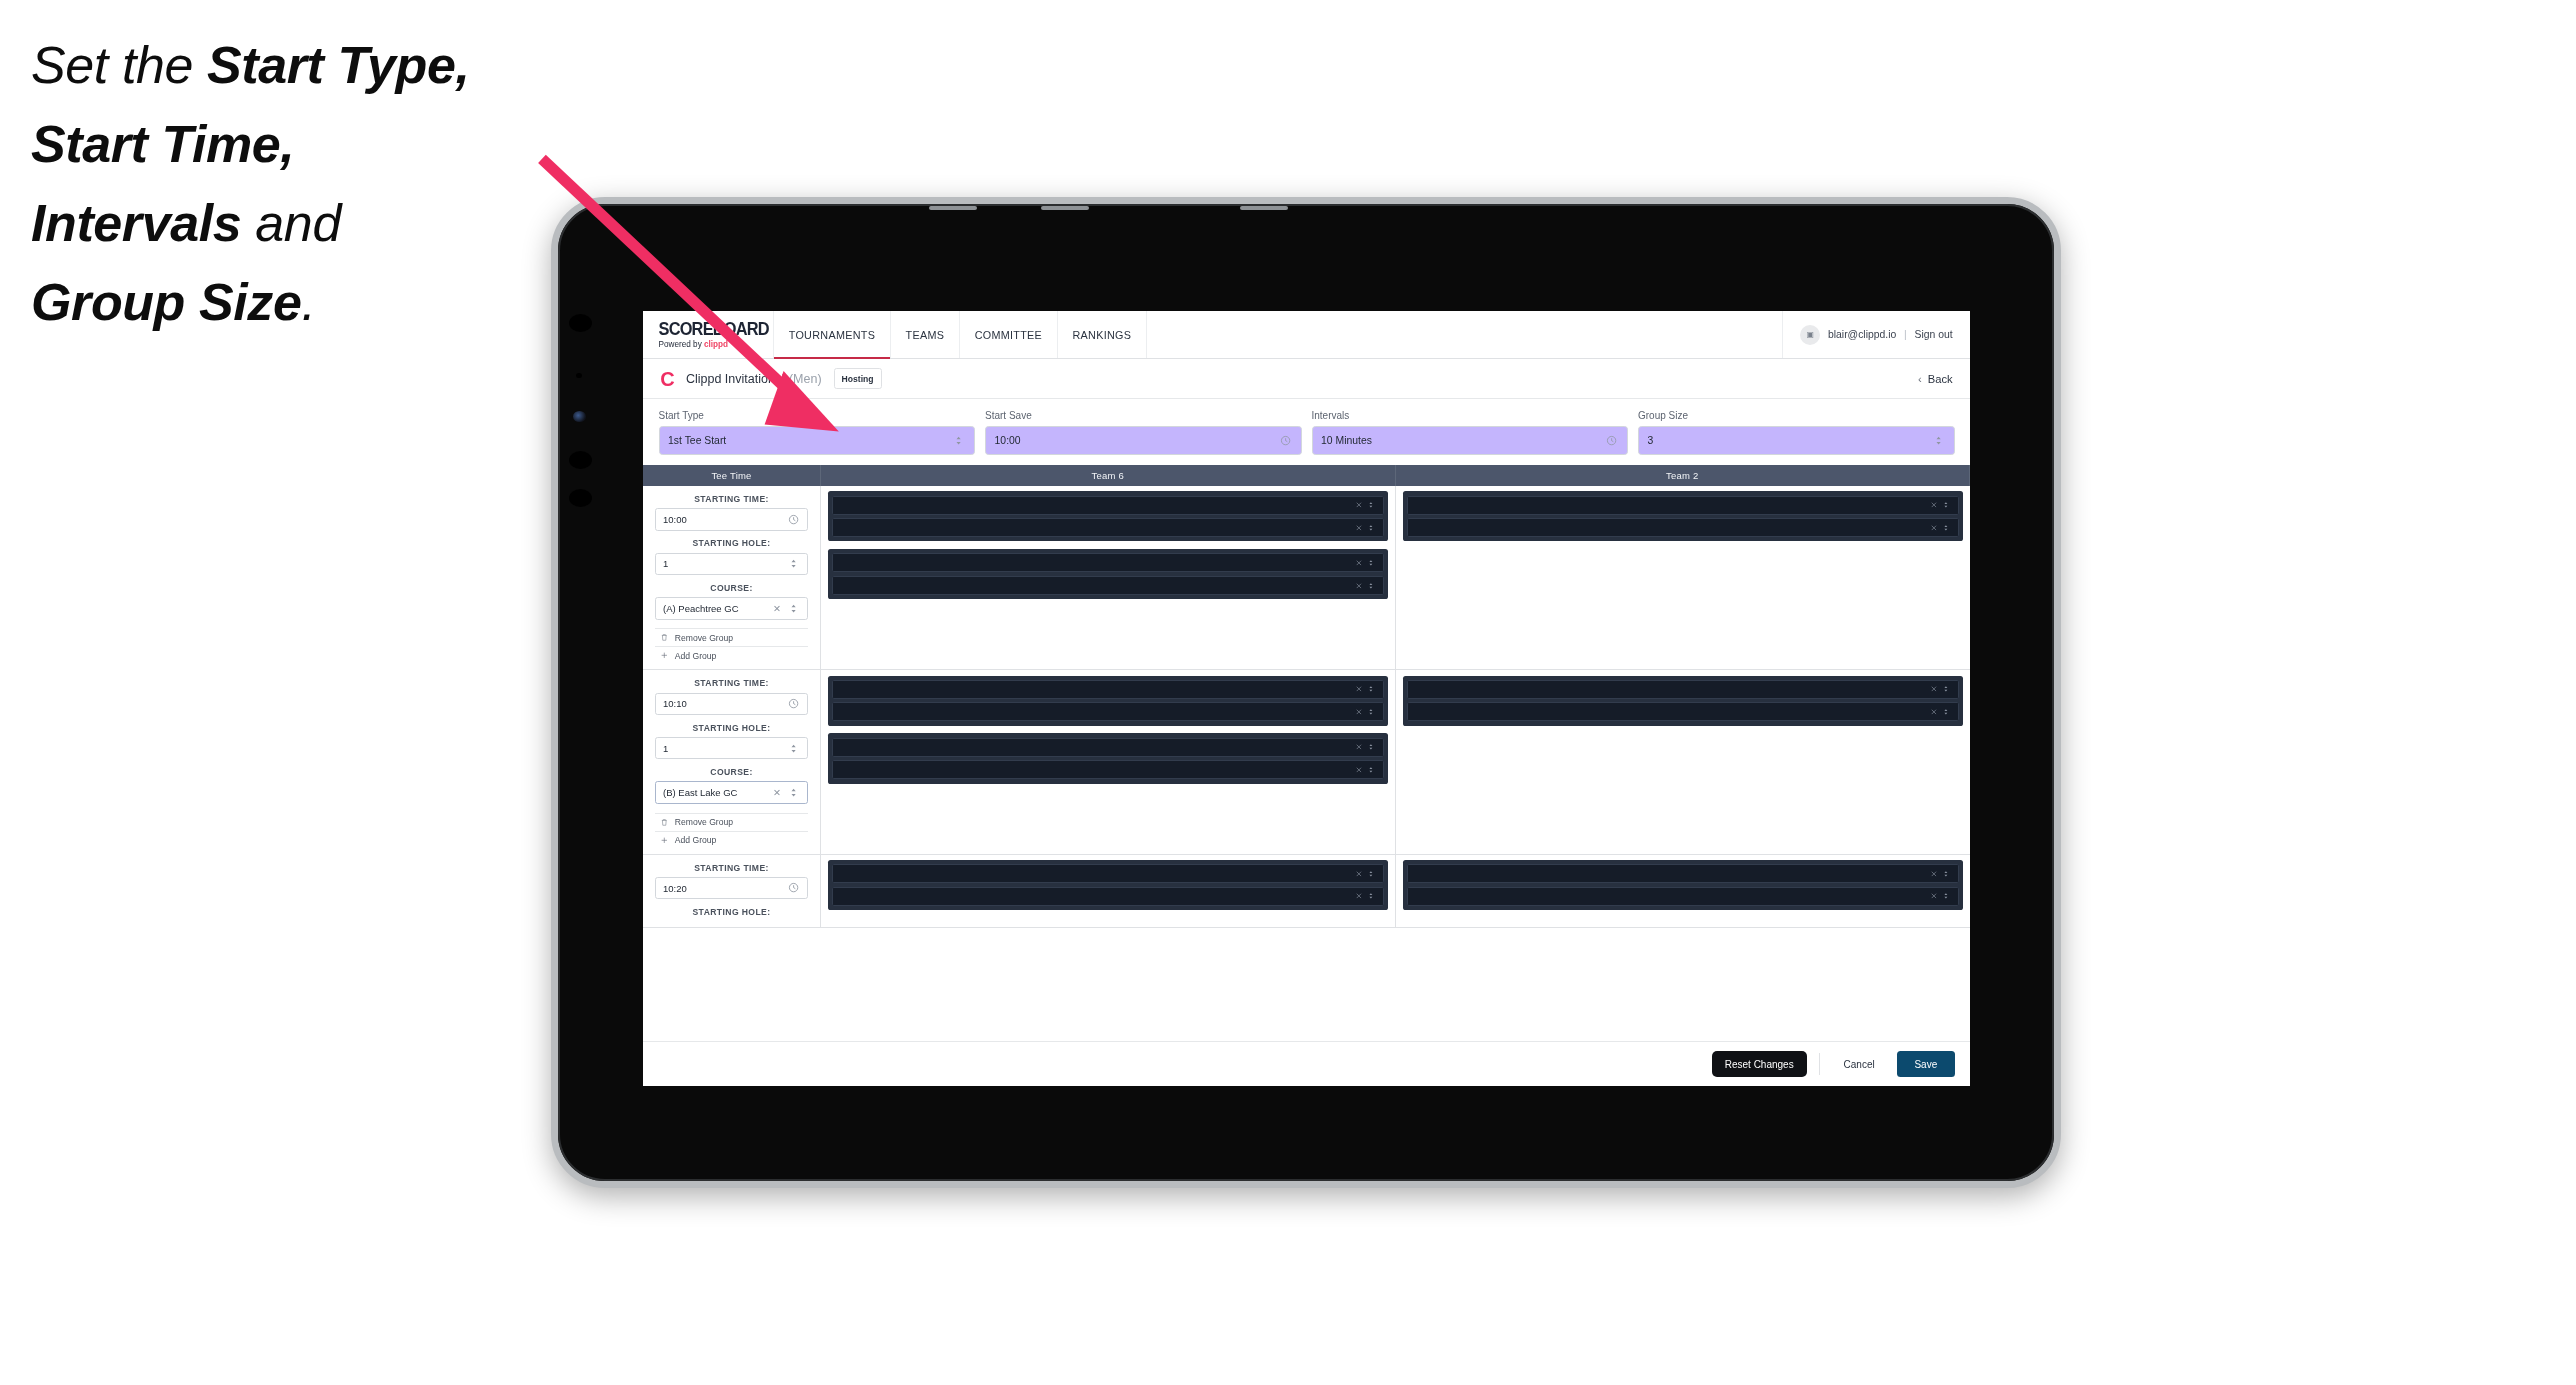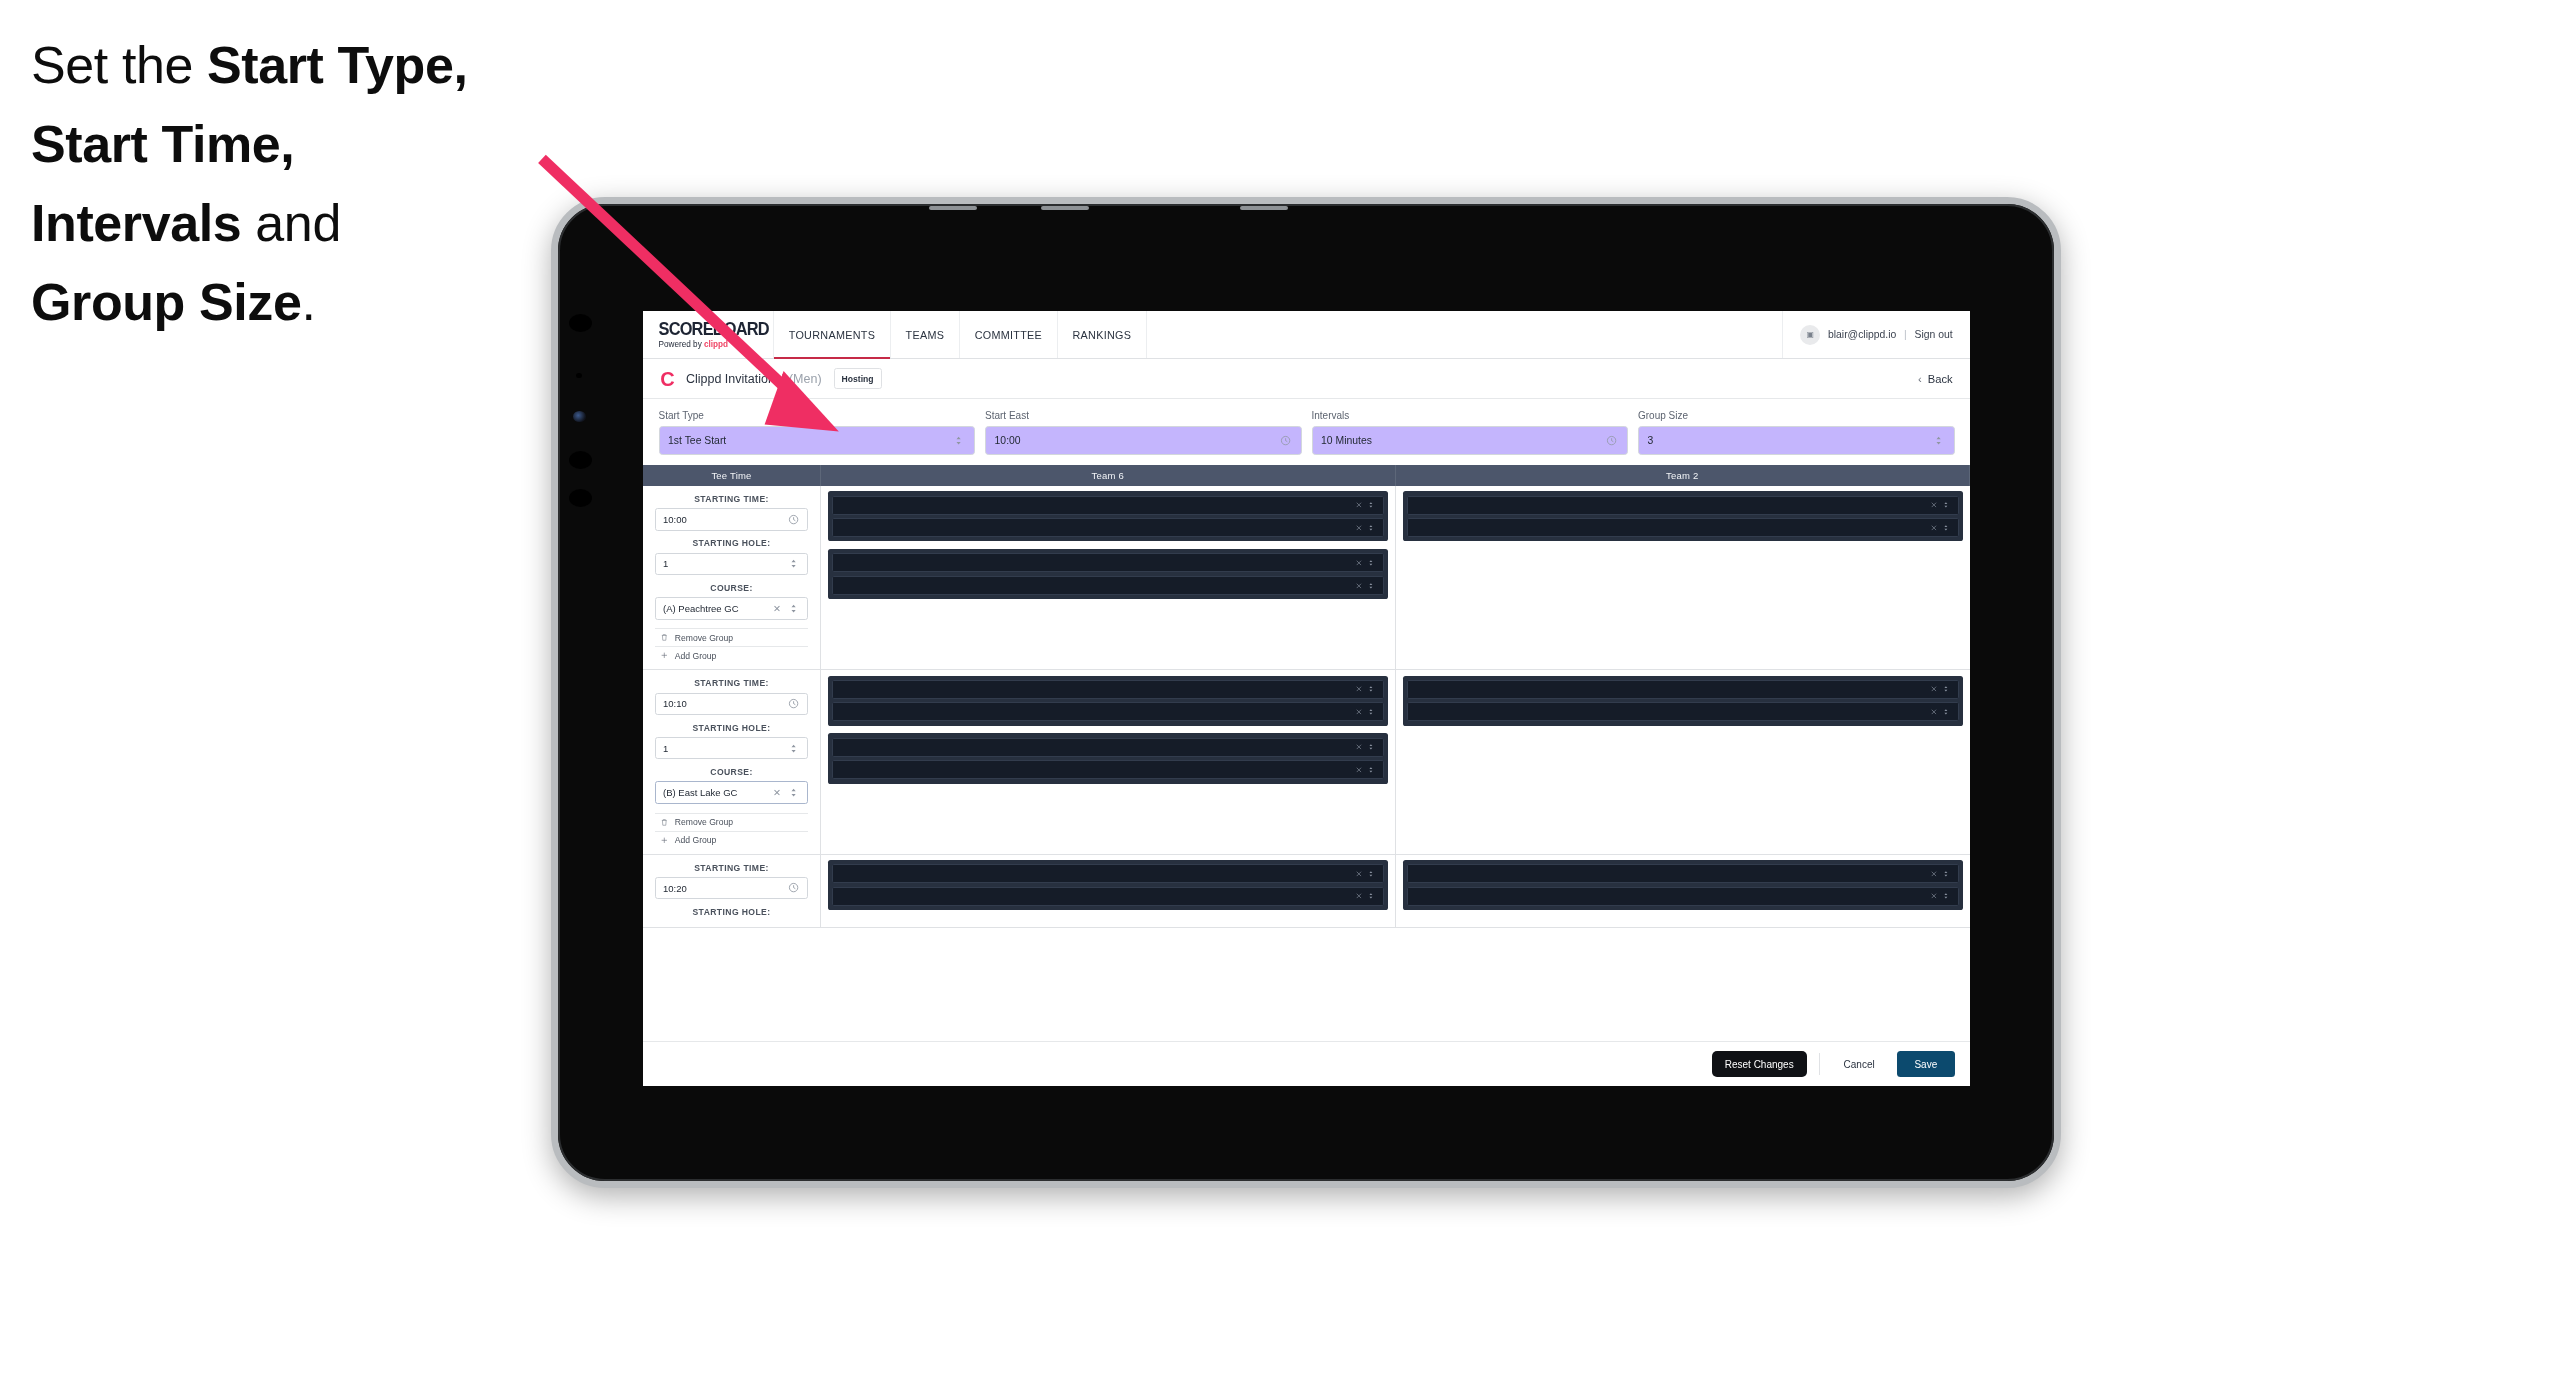--- a/index.html
+++ b/index.html
@@ -8,21 +8,21 @@
     background: #ffffff;
     font-family: "Liberation Sans", sans-serif;
     overflow: hidden;
   }
   #stage { position: relative; width: 2576px; height: 1386px; background: #fff; }
 
   
   #headline {
     position: absolute; left: 31px; top: 26px; width: 570px;
     font-size: 52px; line-height: 1.52; color: #0d0d0d;
-    font-weight: 400; letter-spacing: -0.4px;
+    font-weight: 400; letter-spacing: -0.4px; font-style: italic;
   }
   #headline b { font-weight: 700; }
 
   
   #tablet {
     position: absolute; left: 551px; top: 197px;
     width: 1510px; height: 991px;
     background: #0a0a0a;
     border-radius: 54px;
     border: 7.8px solid #b9bcbf;
@@ -302,21 +302,21 @@
           <div class="field-ctrl">
             <span class="val">1st Tee Start</span>
             <span class="ic">
                 <svg viewBox="0 0 16 16">
                   <path d="M8 2.5 11 6 H5 Z M8 13.5 11 10 H5 Z" fill="currentColor"></path>
                 </svg>
               </span>
           </div>
         </div>
         <div class="field">
-          <div class="field-label">Start East</div>
+          <div class="field-label">Start Save</div>
           <div class="field-ctrl">
             <span class="val">10:00</span>
             <span class="ic">
                 <svg viewBox="0 0 16 16">
                   <circle cx="8" cy="8" r="6" fill="none" stroke="currentColor" stroke-width="1.1"></circle>
                   <path d="M8 4.6V8l2.5 1.6" fill="none" stroke="currentColor" stroke-width="1.1"></path>
                 </svg>
               </span>
           </div>
         </div>

